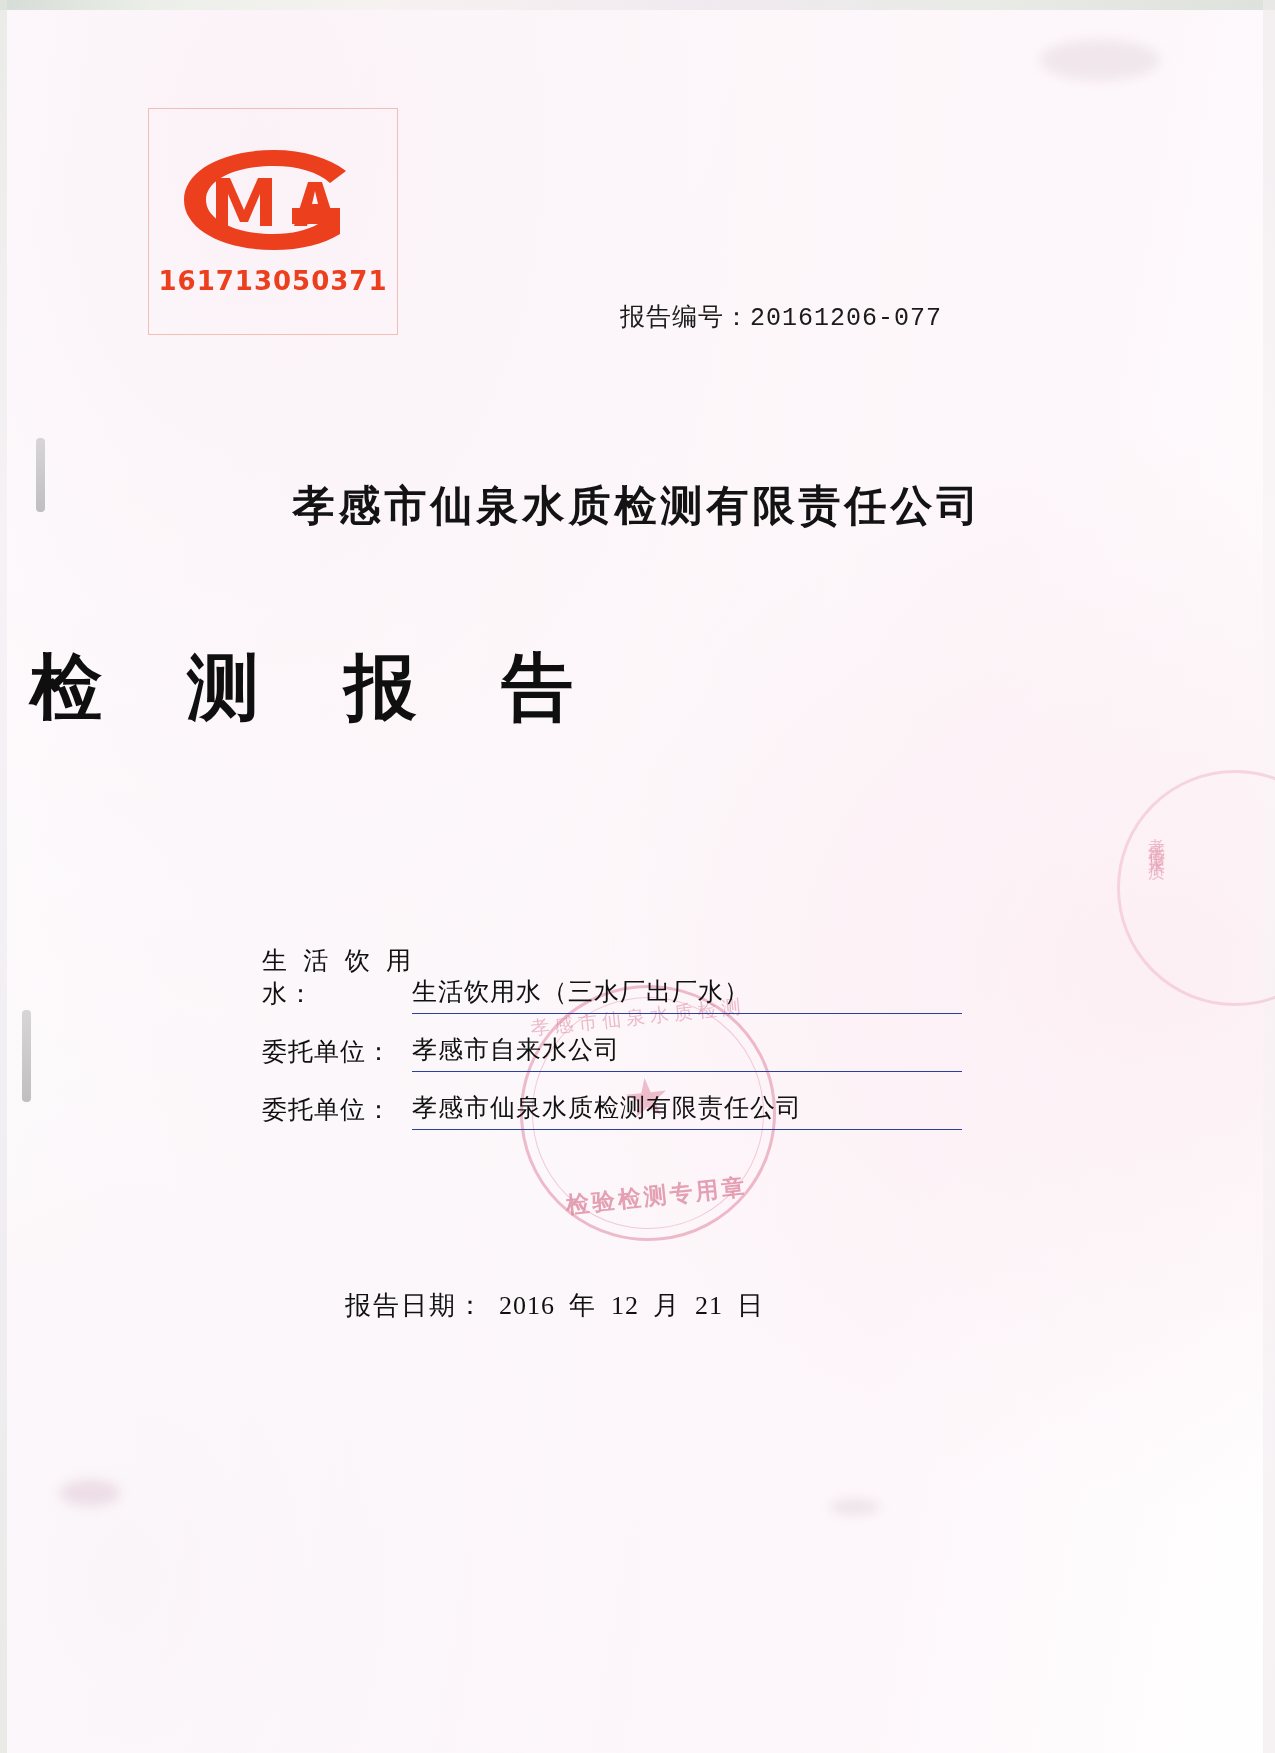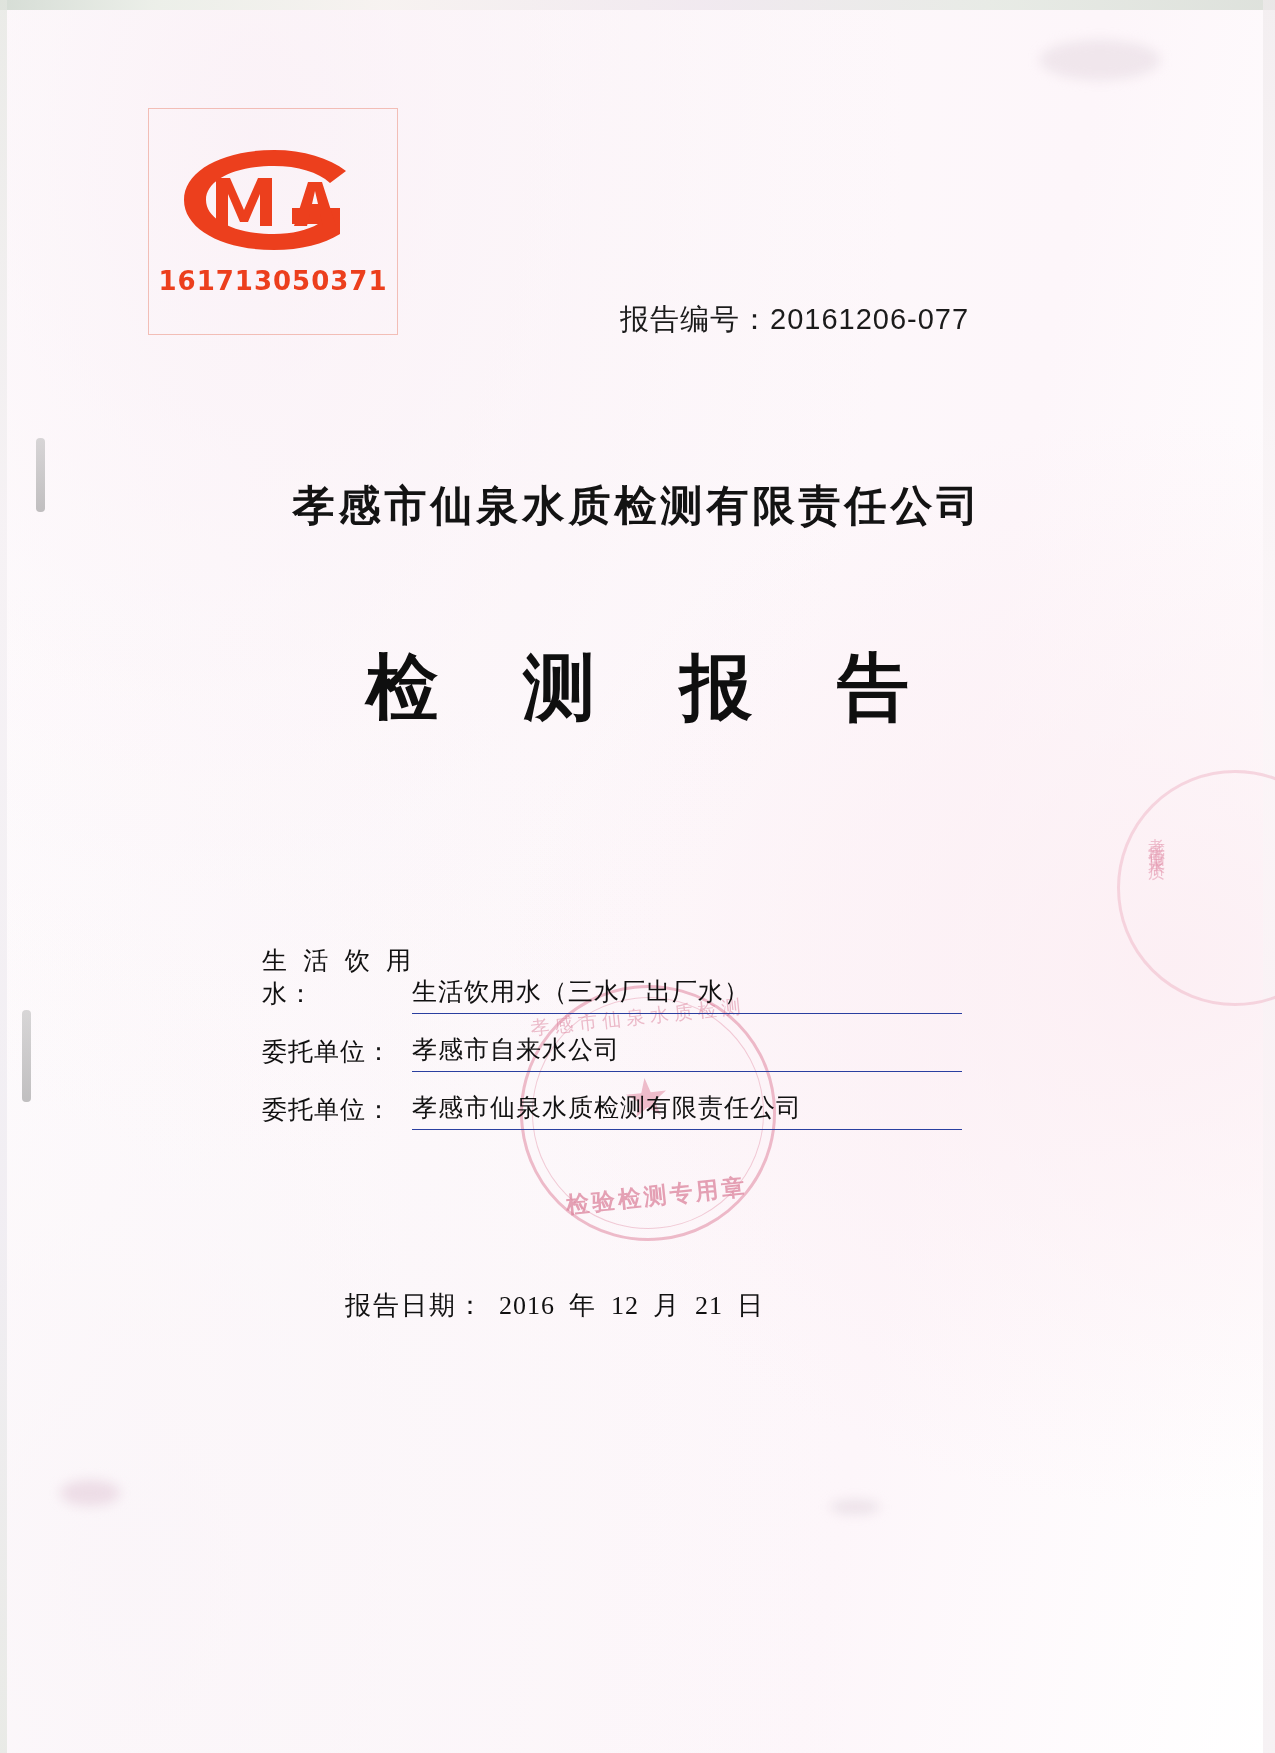--- a/index.html
+++ b/index.html
@@ -88,24 +88,24 @@
     font-weight: 700;
     font-size: 26px;
     letter-spacing: 1px;
   }
 
   
   .report-no {
     position: absolute;
     left: 620px;
     top: 300px;
-    font-size: 29px;
+    font-size: 25px;
     color: #1b1b1b;
     letter-spacing: 1px;
-    font-family: Liberation Sans, sans-serif;
+    font-family: Liberation Mono, monospace;
   }
 
   
   .company-title {
     position: absolute;
     left: 0;
     right: 0;
     top: 478px;
     text-align: center;
     font-size: 42px;
@@ -114,21 +114,21 @@
     color: #131313;
     font-family: "DejaVu Sans", "Liberation Sans", sans-serif;
   }
 
   
   .doc-title {
     position: absolute;
     left: 0;
     right: 0;
     top: 640px;
-    text-align: center;
+    text-align: left;
     font-size: 72px;
     font-weight: 700;
     letter-spacing: 30px;
     text-indent: 30px;
     color: #0f0f0f;
     font-family: "DejaVu Serif", "Liberation Serif", serif;
   }
 
   
   .fields {

